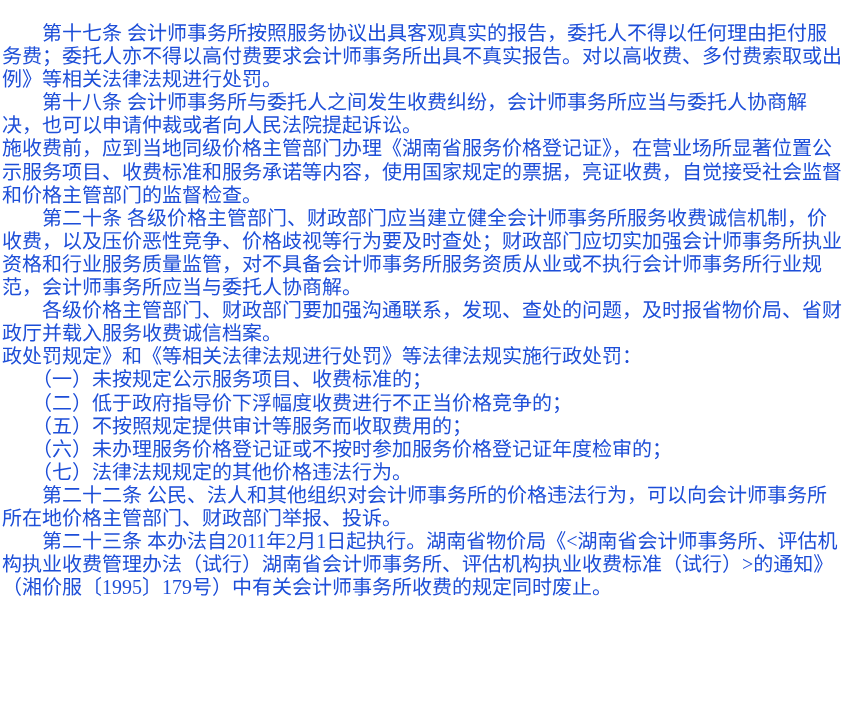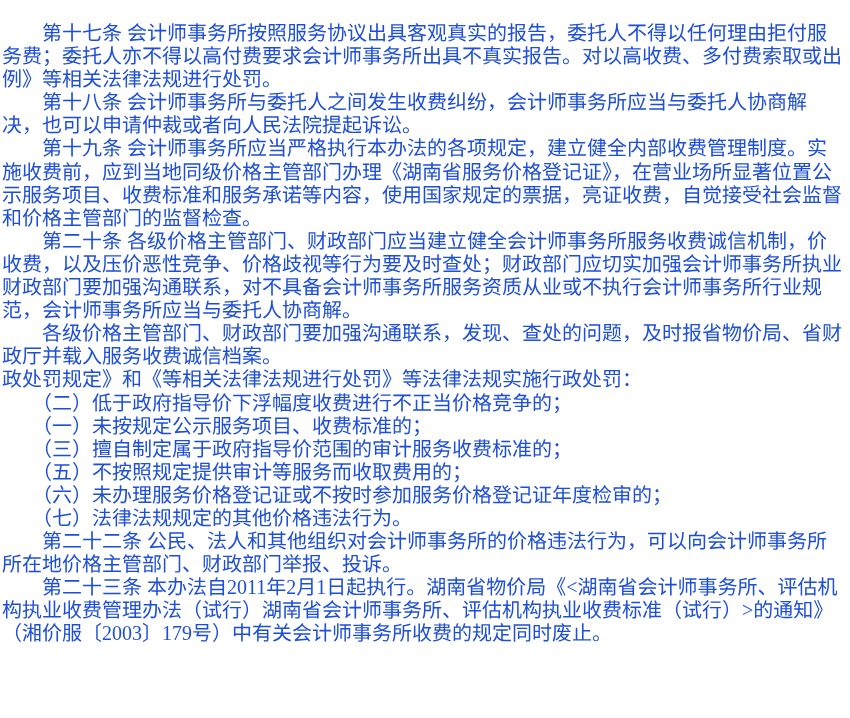--- a/index.html
+++ b/index.html
@@ -35,36 +35,34 @@
 </head>
 <body>
 
 <div class="page">
   <div class="doc-text">
       <div class="text-line">　　第十七条 会计师事务所按照服务协议出具客观真实的报告，委托人不得以任何理由拒付服</div>
       <div class="text-line">务费；委托人亦不得以高付费要求会计师事务所出具不真实报告。对以高收费、多付费索取或出</div>
       <div class="text-line">例》等相关法律法规进行处罚。</div>
       <div class="text-line">　　第十八条 会计师事务所与委托人之间发生收费纠纷，会计师事务所应当与委托人协商解</div>
       <div class="text-line">决，也可以申请仲裁或者向人民法院提起诉讼。</div>
-      <div class="text-line">　　第十九条 会计师事务所应当严格执行本办法的各项规定，建立健全内部收费管理制度。实</div>
       <div class="text-line">施收费前，应到当地同级价格主管部门办理《湖南省服务价格登记证》，在营业场所显著位置公</div>
       <div class="text-line">示服务项目、收费标准和服务承诺等内容，使用国家规定的票据，亮证收费，自觉接受社会监督</div>
       <div class="text-line">和价格主管部门的监督检查。</div>
       <div class="text-line">　　第二十条 各级价格主管部门、财政部门应当建立健全会计师事务所服务收费诚信机制，价</div>
       <div class="text-line">收费，以及压价恶性竞争、价格歧视等行为要及时查处；财政部门应切实加强会计师事务所执业</div>
-      <div class="text-line">财政部门要加强沟通联系，对不具备会计师事务所服务资质从业或不执行会计师事务所行业规</div>
+      <div class="text-line">资格和行业服务质量监管，对不具备会计师事务所服务资质从业或不执行会计师事务所行业规</div>
       <div class="text-line">范，会计师事务所应当与委托人协商解。</div>
       <div class="text-line">　　各级价格主管部门、财政部门要加强沟通联系，发现、查处的问题，及时报省物价局、省财</div>
       <div class="text-line">政厅并载入服务收费诚信档案。</div>
       <div class="text-line">政处罚规定》和《等相关法律法规进行处罚》等法律法规实施行政处罚：</div>
+      <div class="text-line">　　（一）未按规定公示服务项目、收费标准的；</div>
       <div class="text-line">　　（二）低于政府指导价下浮幅度收费进行不正当价格竞争的；</div>
-      <div class="text-line">　　（一）未按规定公示服务项目、收费标准的；</div>
-      <div class="text-line">　　（三）擅自制定属于政府指导价范围的审计服务收费标准的；</div>
       <div class="text-line">　　（五）不按照规定提供审计等服务而收取费用的；</div>
       <div class="text-line">　　（六）未办理服务价格登记证或不按时参加服务价格登记证年度检审的；</div>
       <div class="text-line">　　（七）法律法规规定的其他价格违法行为。</div>
       <div class="text-line">　　第二十二条 公民、法人和其他组织对会计师事务所的价格违法行为，可以向会计师事务所</div>
       <div class="text-line">所在地价格主管部门、财政部门举报、投诉。</div>
       <div class="text-line">　　第二十三条 本办法自2011年2月1日起执行。湖南省物价局《&lt;湖南省会计师事务所、评估机</div>
       <div class="text-line">构执业收费管理办法（试行）湖南省会计师事务所、评估机构执业收费标准（试行）&gt;的通知》</div>
-      <div class="text-line">（湘价服〔2003〕179号）中有关会计师事务所收费的规定同时废止。</div>
+      <div class="text-line">（湘价服〔1995〕179号）中有关会计师事务所收费的规定同时废止。</div>
     </div>
 </div>
 
 </body></html>

